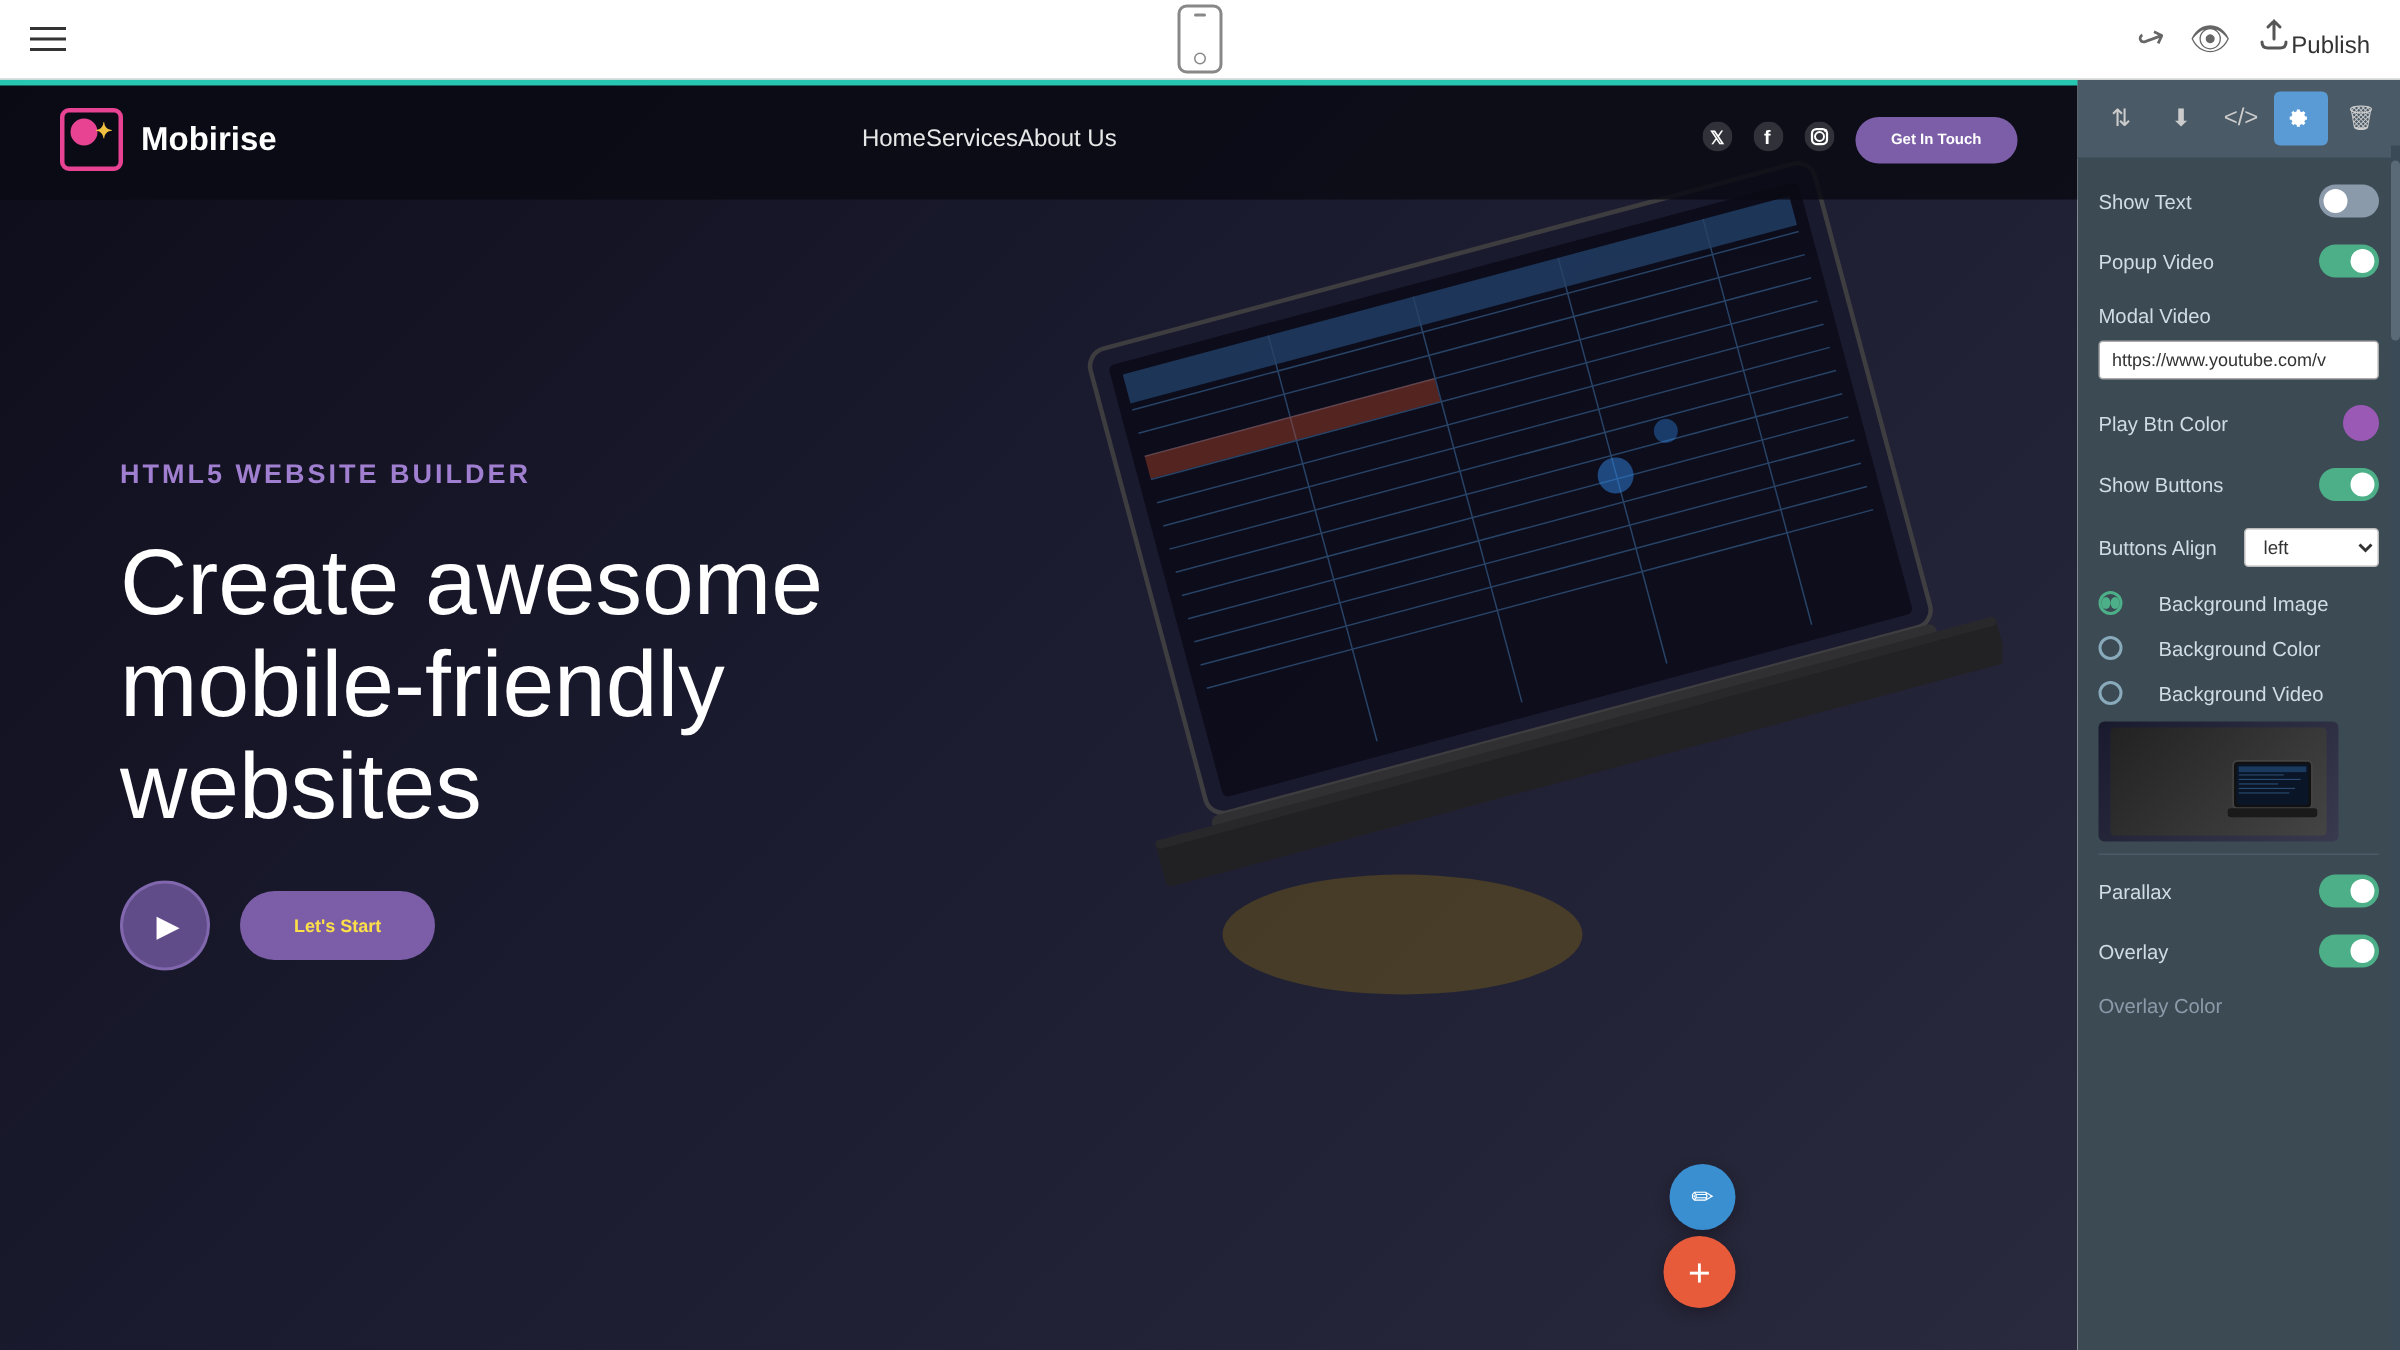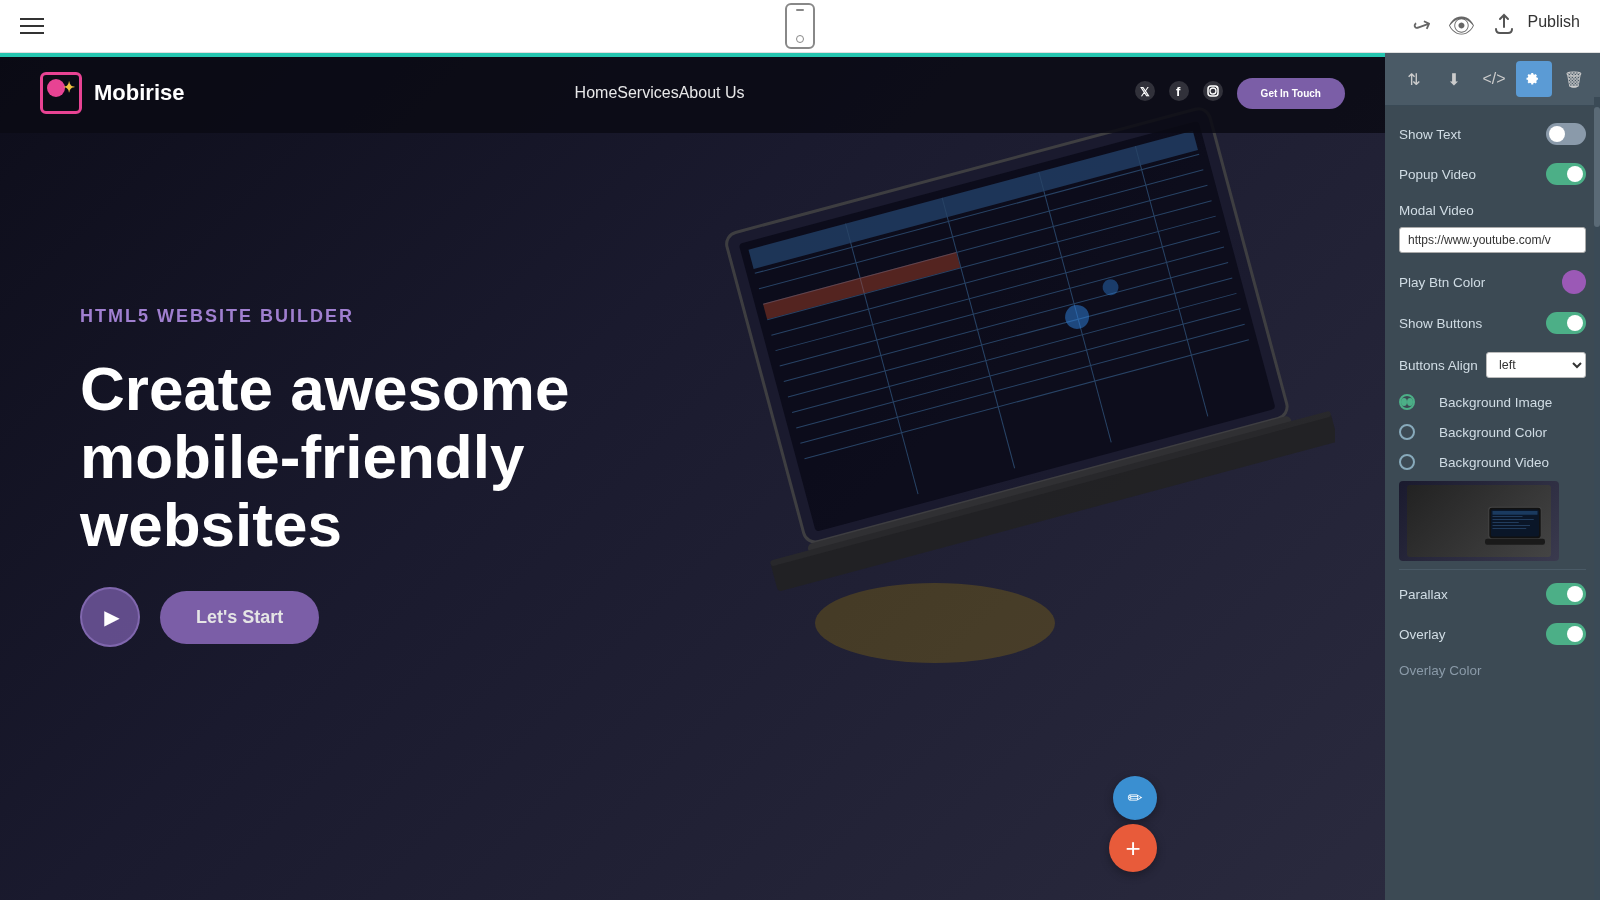--- a/index.html
+++ b/index.html
@@ -17,21 +17,21 @@
       padding: 0 20px;
       position: relative;
       z-index: 100;
     }
     #top-toolbar .left-tools { display: flex; align-items: center; gap: 12px; }
     #top-toolbar .center-tools { position: absolute; left: 50%; transform: translateX(-50%); }
     #top-toolbar .right-tools { display: flex; align-items: center; gap: 16px; }
     .hamburger-icon { display: flex; flex-direction: column; gap: 5px; cursor: pointer; }
     .hamburger-icon span { display: block; width: 24px; height: 2px; background: #333; }
     .publish-btn {
-      display: flex; align-items: flex-start; gap: 12px;
+      display: flex; align-items: flex-end; gap: 0;
       cursor: pointer; color: #333; font-size: 16px; font-weight: 500;
     }
 
     
     #canvas-wrapper {
       display: flex;
       height: calc(900px - 53px);
     }
 
     
@@ -123,41 +123,41 @@
       color: #a07fd0;
       font-size: 18px;
       font-weight: 700;
       letter-spacing: 2px;
       text-transform: uppercase;
       margin-bottom: 28px;
     }
     .hero-title {
       color: #fff;
       font-size: 62px;
-      font-weight: 700;
+      font-weight: 400;
       line-height: 1.1;
       margin-bottom: 28px;
     }
     .hero-buttons { display: flex; align-items: center; gap: 20px; }
     .play-btn {
       width: 60px; height: 60px;
       background: rgba(130, 100, 180, 0.7);
       border-radius: 50%;
       display: flex; align-items: center; justify-content: center;
       cursor: pointer;
       border: 2px solid rgba(160, 130, 210, 0.5);
     }
     .play-btn-triangle { color: #fff; font-size: 20px; margin-left: 4px; }
     .start-btn {
       background: #7b5ea7;
-      color: #e5e5e5;
+      color: #fde047;
       border: none;
       border-radius: 30px;
       padding: 16px 36px;
-      font-size: 18px;
+      font-size: 12px;
       cursor: pointer;
       font-weight: 600;
     }
 
     
     #right-panel {
       width: 215px;
       background: #3c4a54;
       display: flex;
       flex-direction: column;
@@ -250,21 +250,21 @@
 
     
     .panel-select {
       background: #fff;
       border: 1px solid #bbb;
       border-radius: 3px;
       padding: 4px 8px;
       font-size: 12.5px;
       color: #333;
       cursor: pointer;
-      width: 100px;
+      width: 90px;
     }
 
     
     .panel-radio-row {
       display: flex;
       align-items: center;
       padding: 7px 14px;
       color: #d0dce4;
       font-size: 13.5px;
       gap: 24px;

